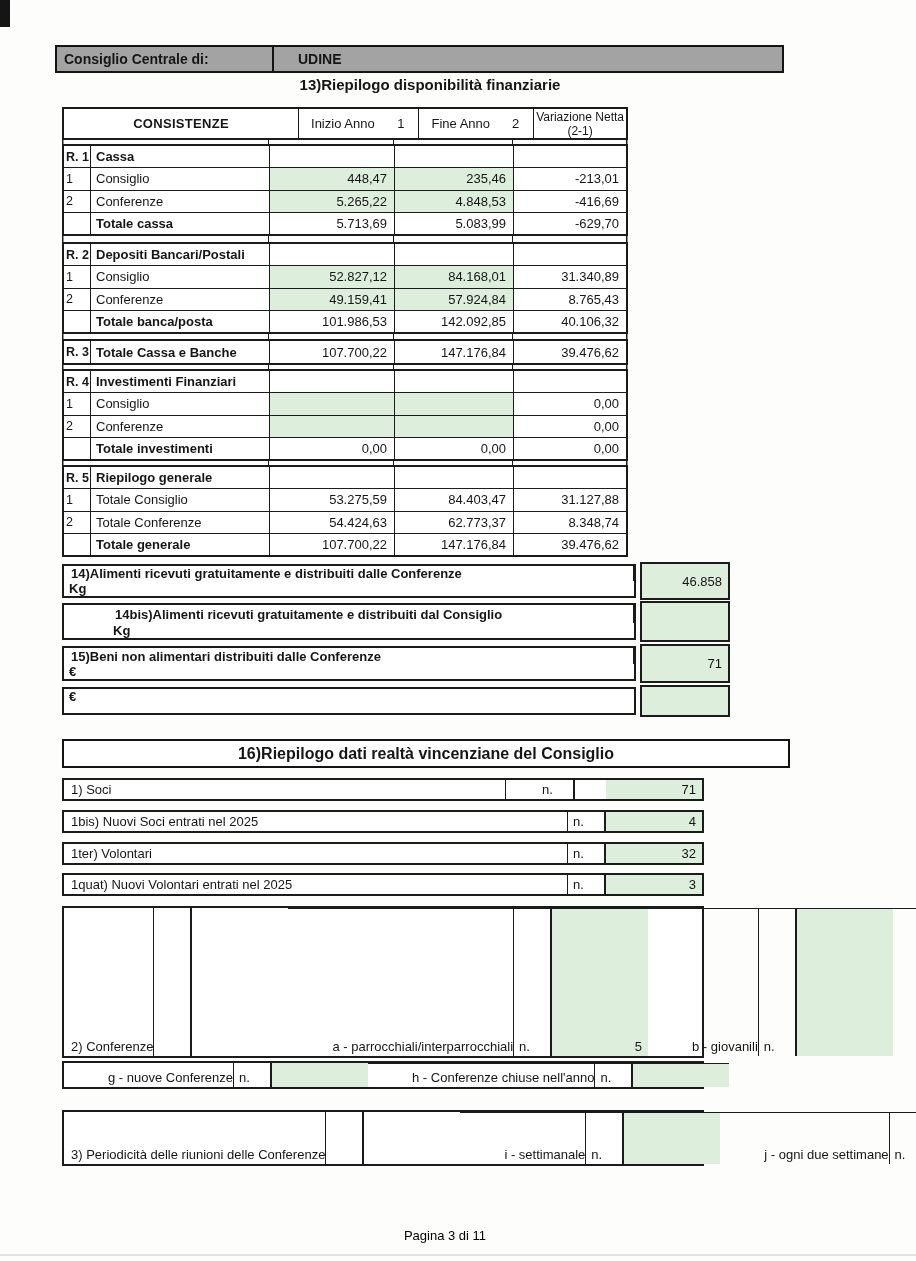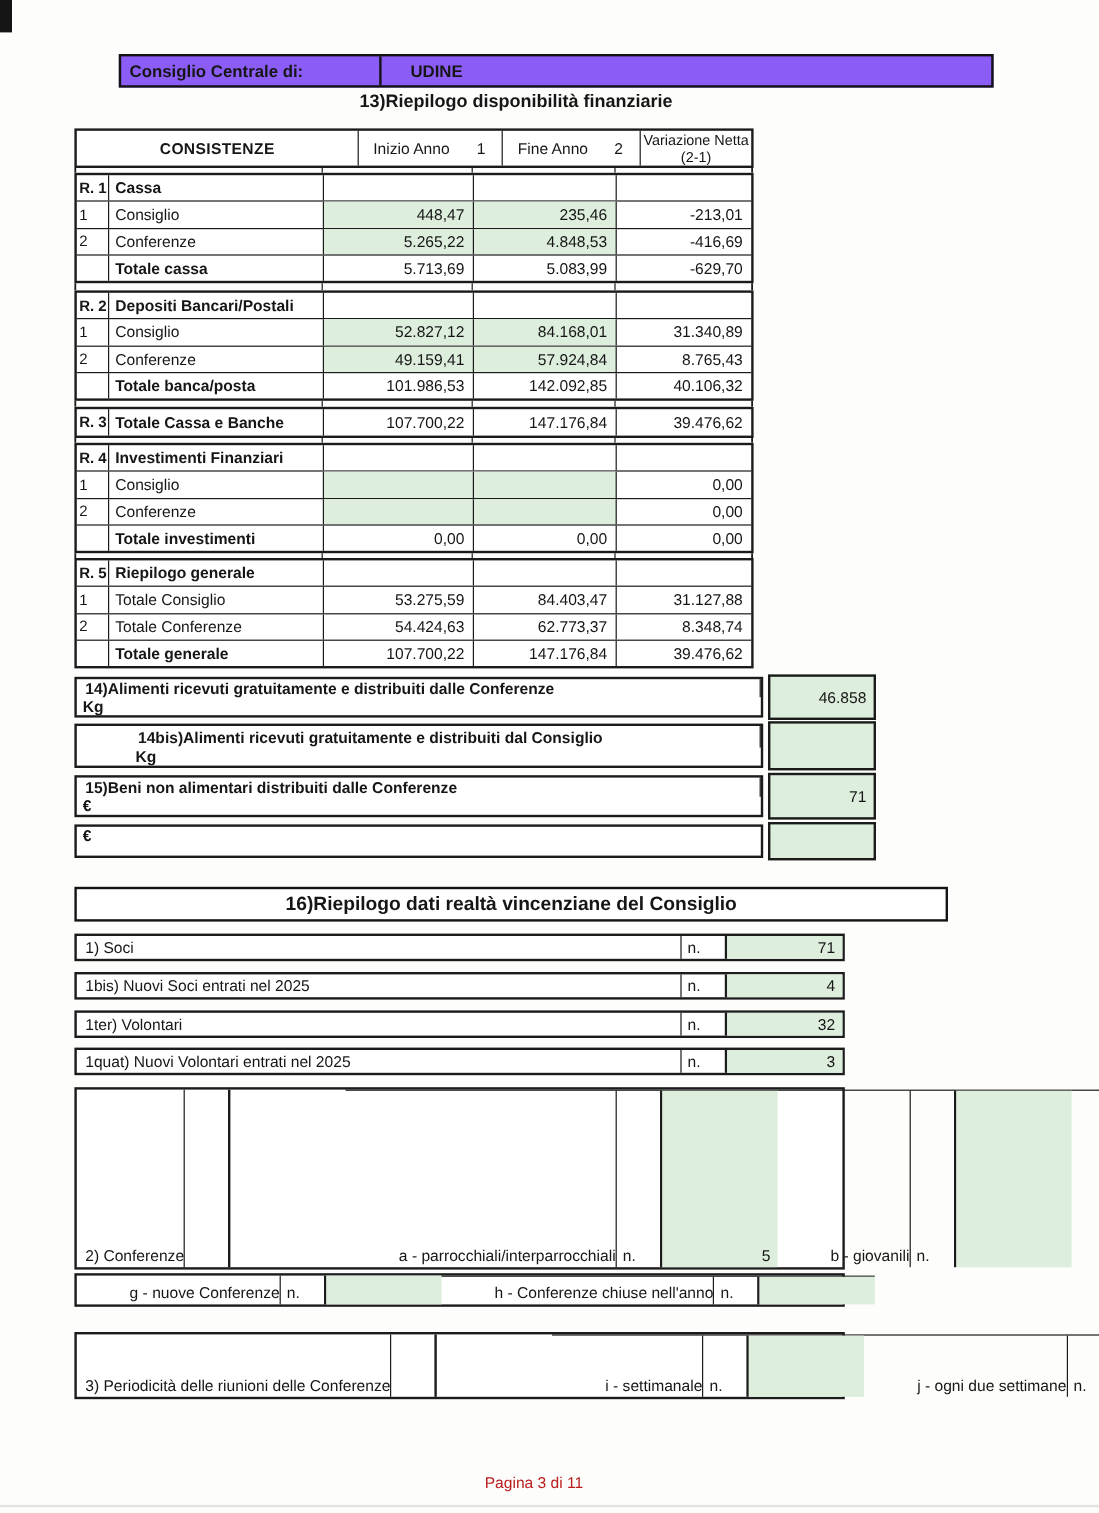--- a/index.html
+++ b/index.html
@@ -3,21 +3,21 @@
 <meta charset="utf-8">
 <style>
   html,body{margin:0;padding:0;background:#ffffff;}
   .page{position:relative;width:916px;height:1261px;background:#fdfdfb;
         font-family:"Liberation Sans", sans-serif;color:#161616;overflow:hidden;}
   .abs{position:absolute;}
   .bold{font-weight:bold;}
 
   
   .topbar{left:55px;top:45px;width:729px;height:28px;border:2.2px solid #141414;
-          display:flex;box-sizing:border-box;background:#8b5cf6;margin-left:44px;}
+          display:flex;box-sizing:border-box;background:#a3a3a3;}
   .topbar .lab{width:208px;display:flex;align-items:center;padding-left:7px;
           font-size:14px;font-weight:bold;border-right:2px solid #141414;}
   .topbar .val{flex:1;display:flex;align-items:center;padding-left:24px;
           font-size:14px;font-weight:bold;}
 
   .title13{left:200px;top:76px;width:460px;text-align:center;
            font-size:15px;font-weight:bold;}
 
   
   .tsec{position:absolute;left:62px;width:566px;border:2px solid #1b1b1b;
@@ -70,21 +70,21 @@
   .grow{display:flex;flex:1;}
   .grow + .grow{border-top:1.4px solid #1b1b1b;}
   .slabel{flex:1;display:flex;align-items:flex-end;padding:0 0 2px 7px;
         font-size:13px;border-right:1.4px solid #1b1b1b;white-space:nowrap;}
   .slabel.indent{padding-left:44px;}
   .sunit{width:31px;display:flex;align-items:flex-end;padding:0 0 2px 5px;
         font-size:13px;border-right:2.2px solid #1b1b1b;}
   .sval{width:90px;display:flex;align-items:flex-end;justify-content:flex-end;
         padding:0 6px 2px 0;font-size:13px;}
 
-  .footer{left:0;top:1228px;width:890px;text-align:center;font-size:13px;color:#b91c1c;}
+  .footer{left:0;top:1228px;width:890px;text-align:center;font-size:13px;color:#000000;}
 
   .artifact-tl{left:0;top:0;width:10px;height:27px;background:#151515;}
   .artifact-bottom{left:0;top:1254px;width:916px;height:2px;background:#e3e3e0;}
 </style>
 </head>
 <body>
 
 <div class="page">
 
   <div class="abs artifact-tl"></div>
@@ -278,21 +278,21 @@
 
   <div class="ibox" style="top:687px;height:28px;">
     <div class="iunit">€</div>
   </div>
   <div class="gval" style="top:685px;height:32px;"></div>
 
   <div class="abs title16box">
     <span>16)Riepilogo dati realtà vincenziane del Consiglio</span>
   </div>
 
-  <div class="srow" style="top:778px;height:23px;">
+  <div class="srow" style="top:778px;height:23px;gap:31px;">
     <div class="slabel">1) Soci</div>
     <div class="sunit">n.</div>
     <div class="sval green">71</div>
   </div>
   <div class="srow" style="top:810px;height:23px;">
     <div class="slabel">1bis) Nuovi Soci entrati nel 2025</div>
     <div class="sunit">n.</div>
     <div class="sval green">4</div>
   </div>
   <div class="srow" style="top:842px;height:23px;">

